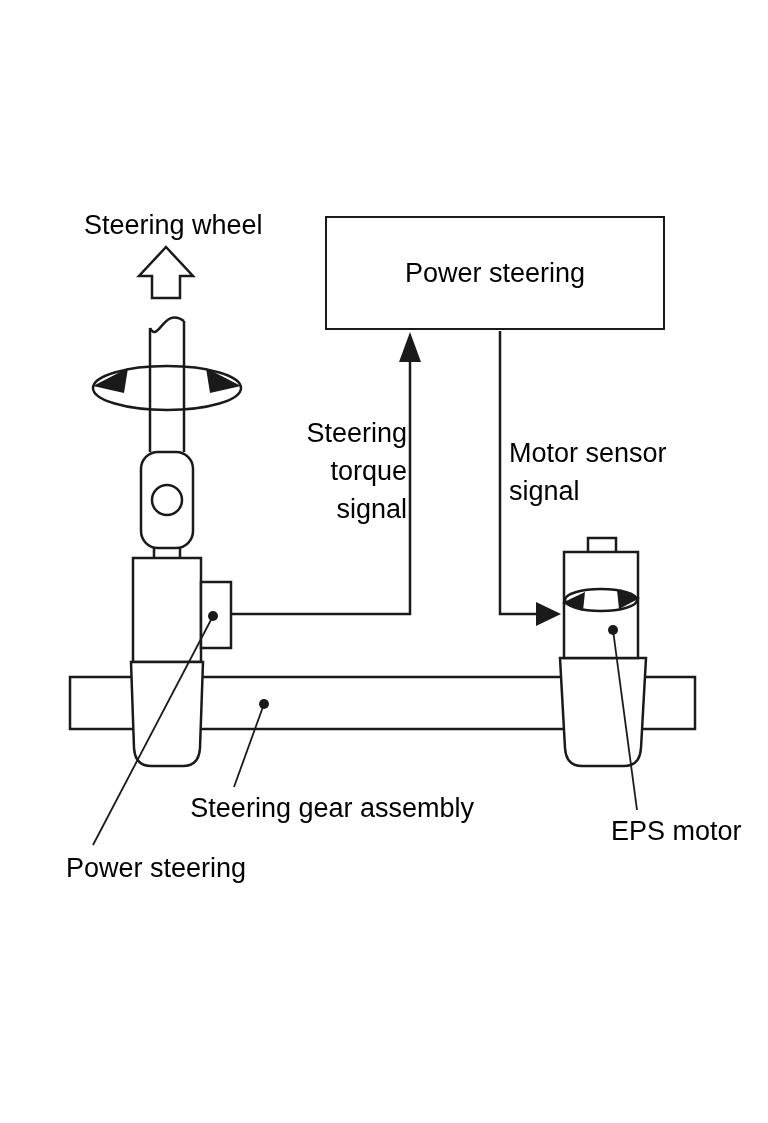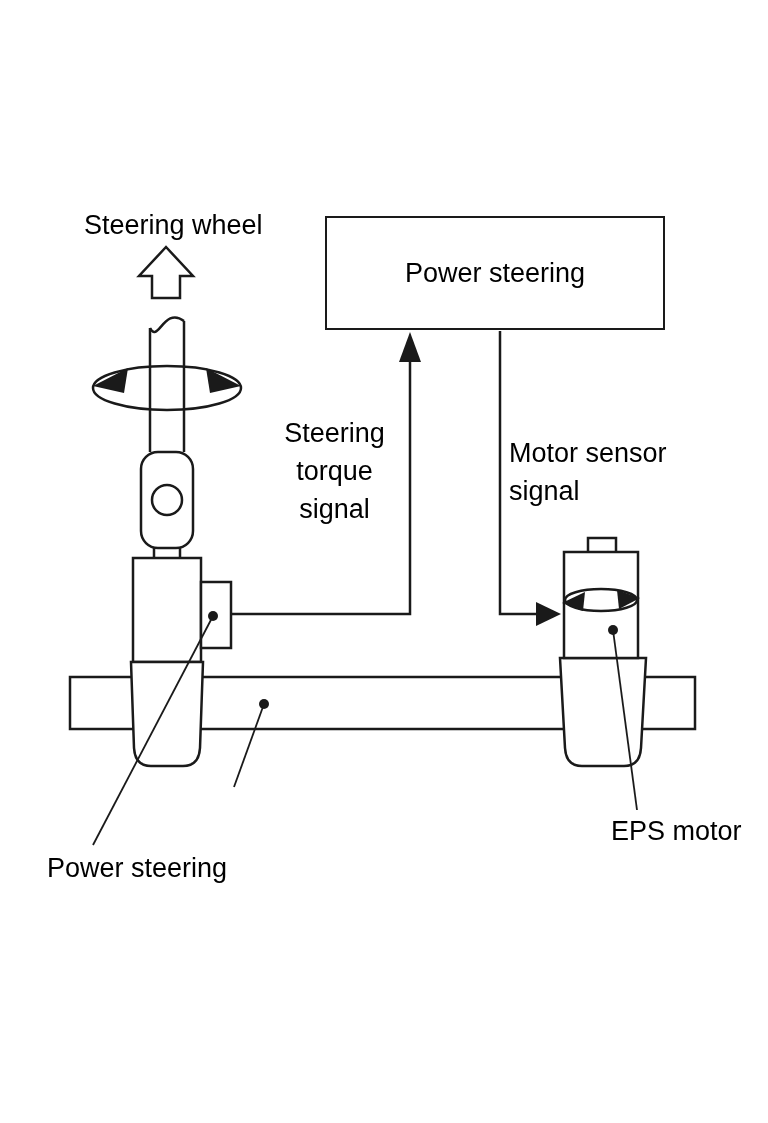--- a/index.html
+++ b/index.html
@@ -6,21 +6,21 @@
   .canvas {
     position:relative; width:768px; height:1123px;
     font-family:"Liberation Sans", sans-serif; color:#000; overflow:hidden;
     background:#ffffff;
   }
   .canvas svg { position:absolute; left:0; top:0; }
   .label {
     position:absolute; font-size:27px; line-height:38px; color:#000;
     white-space:nowrap;
   }
-  .label.center { text-align:center; white-space:normal; }
+  .label.center { text-align:right; white-space:normal; }
   .module-box {
     position:absolute; left:325px; top:216px; width:340px; height:114px;
     border:2.5px solid #1a1a1a; background:#ffffff;
     display:flex; flex-direction:column; align-items:center; justify-content:center;
     font-size:27px; line-height:37px; box-sizing:border-box;
   }
   .shape { fill:#ffffff; stroke:#1a1a1a; stroke-width:2.5; }
   .stroke-only { fill:none; stroke:#1a1a1a; stroke-width:2.5; }
   .solid { fill:#1a1a1a; stroke:none; }
   .leader { stroke:#1a1a1a; stroke-width:1.8; }
@@ -88,20 +88,21 @@
     <div>Steering</div>
     <div>torque</div>
     <div>signal</div>
   </div>
 
   <div class="label" style="left:509px; top:434px;">
     <div>Motor sensor</div>
     <div>signal</div>
   </div>
 
+  <div class="label center" style="left:142px; top:789px; width:332px;">Steering gear assembly</div>
 
   <div class="label center" style="left:28px; top:849px; width:218px;">
     <div>Power steering</div>
   </div>
 
   <div class="label" style="left:563px; top:812px;margin-left:48px;">EPS motor</div>
 
 </div>
 
 </body></html>

